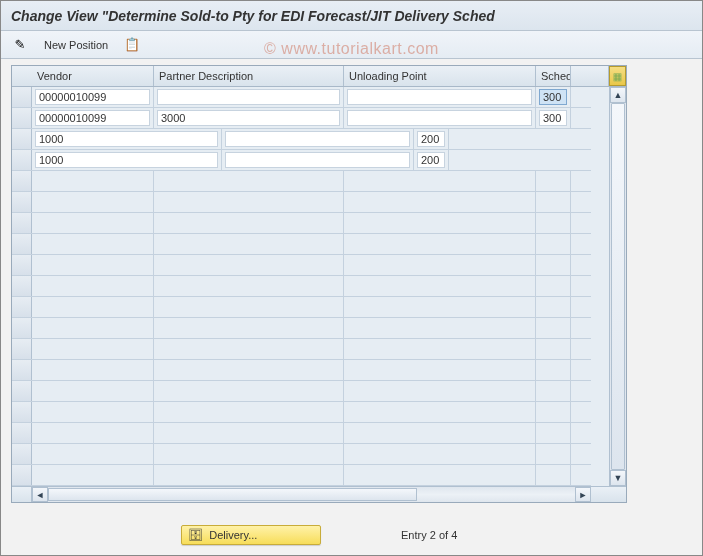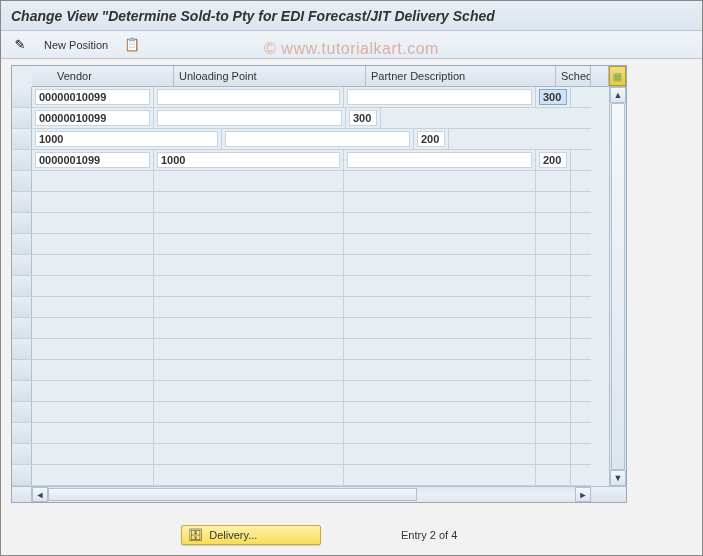--- a/index.html
+++ b/index.html
@@ -65,21 +65,20 @@
       width: 616px;
     }
     .table-main {
       flex: 1;
     }
     .table-header-row {
       display: flex;
       background: linear-gradient(#eaf0f6, #d9e3ec);
       border-bottom: 1px solid #a8b8c8;
       height: 21px;
-      margin-left: 20px;
     }
     .hdr-cell {
       border-right: 1px solid #b0c0d0;
       padding: 3px 5px;
       font-size: 11px;
       color: #333;
       display: flex;
       align-items: center;
       overflow: hidden;
       white-space: nowrap;
@@ -107,21 +106,20 @@
       align-items: center;
     }
     .cell-input {
       width: 100%;
       height: 16px;
       border: 1px solid #c7d3df;
       background: #fff;
       font-size: 11px;
       padding: 0 3px;
       color: #333;
-      font-weight: bold;
     }
     .cell-input.selected {
       background: #cfe3f5;
       border-color: #7fa8d0;
     }
     .empty-row .cell { background: #e6edf3; }
     
     .right-col {
       display: flex;
       flex-direction: column;
@@ -243,22 +241,22 @@
   </div>
 </div>
 
 <div class="content-area">
   <div class="table-wrap">
     <div class="table-main">
 
       <div class="table-header-row">
         <div class="row-handle-hdr"></div>
         <div class="hdr-cell col-vendor">Vendor</div>
+        <div class="hdr-cell col-partner">Partner Description</div>
         <div class="hdr-cell col-unload">Unloading Point</div>
-        <div class="hdr-cell col-partner">Partner Description</div>
         <div class="hdr-cell col-sold">Sched</div>
       </div>
 
       <div class="table-body" id="table-body">
           <div class="data-row">
             <div class="row-handle"></div>
             <div class="cell col-vendor">
               <input class="cell-input" value="00000010099" style="">
             </div>
             <div class="cell col-partner">
@@ -269,20 +267,23 @@
             </div>
             <div class="cell col-sold">
               <input class="cell-input selected" value="300" style="">
             </div>
           </div>
           <div class="data-row">
             <div class="row-handle"></div>
             <div class="cell col-vendor">
               <input class="cell-input" value="00000010099" style="">
             </div>
+            <div class="cell col-partner">
+              <input class="cell-input" value="3000" style="">
+            </div>
             <div class="cell col-unload">
               <input class="cell-input" style="">
             </div>
             <div class="cell col-sold">
               <input class="cell-input" value="300" style="">
             </div>
           </div>
           <div class="data-row">
             <div class="row-handle"></div>
             <div class="cell col-partner">
@@ -290,23 +291,20 @@
             </div>
             <div class="cell col-unload">
               <input class="cell-input" style="">
             </div>
             <div class="cell col-sold">
               <input class="cell-input" value="200" style="">
             </div>
           </div>
           <div class="data-row">
             <div class="row-handle"></div>
-            <div class="cell col-vendor">
-              <input class="cell-input" value="0000001099" style="">
-            </div>
             <div class="cell col-partner">
               <input class="cell-input" value="1000" style="">
             </div>
             <div class="cell col-unload">
               <input class="cell-input" style="">
             </div>
             <div class="cell col-sold">
               <input class="cell-input" value="200" style="">
             </div>
           </div>

